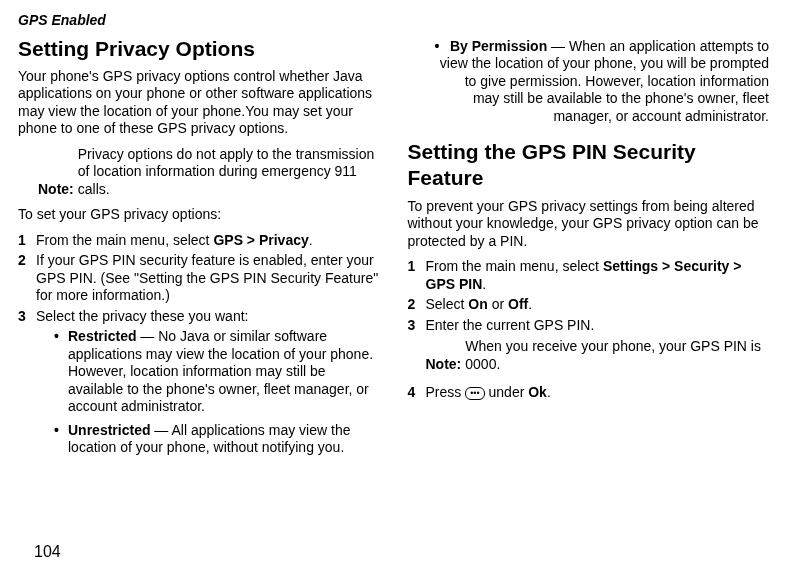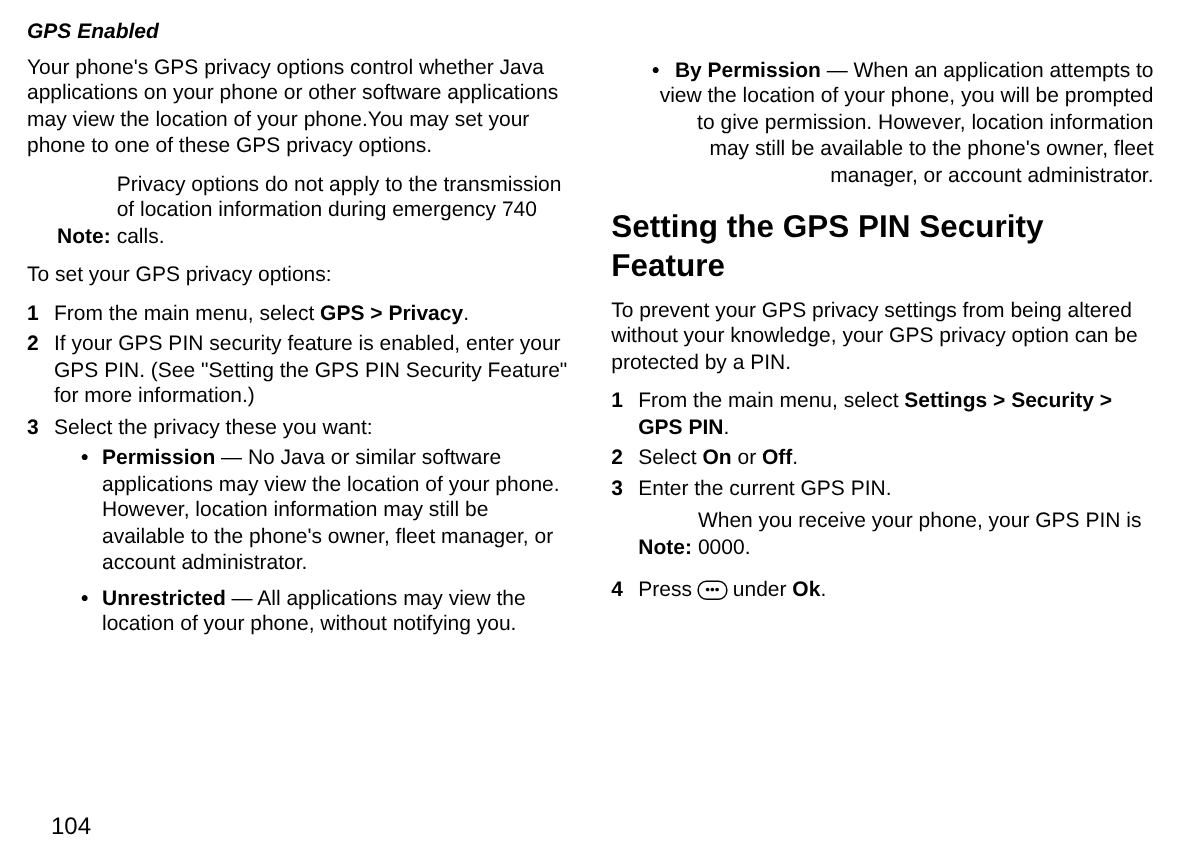--- a/index.html
+++ b/index.html
@@ -111,45 +111,46 @@
   }
 </style>
 </head>
 <body>
 
 <div class="header-line">GPS Enabled</div>
 
 <div class="columns">
 
   <div class="col">
+    <h1>Setting Privacy Options</h1>
     <p>Your phone's GPS privacy options control whether Java applications on your phone or other software applications may view the location of your phone.You may set your phone to one of these GPS privacy options.</p>
     <div class="note">
       <span class="note-label">Note:</span>
-      <span class="note-text">Privacy options do not apply to the transmission of location information during emergency 740 calls.</span>
+      <span class="note-text">Privacy options do not apply to the transmission of location information during emergency 911 calls.</span>
     </div>
     <p>To set your GPS privacy options:</p>
     <ol class="numbered">
       <li>
         <span class="num">1</span>
         <span class="content">
           <span>From the main menu, select </span><span class="b">GPS &gt; Privacy</span><span>.</span>
         </span>
       </li>
       <li>
         <span class="num">2</span>
         <span class="content">If your GPS PIN security feature is enabled, enter your GPS PIN. (See "Setting the GPS PIN Security Feature" for more information.)</span>
       </li>
       <li>
         <span class="num">3</span>
         <span class="content">
           <span>Select the privacy these you want:</span>
           <ul class="bullets">
             <li>
               <span class="content">
-                <span class="b">Permission</span><span> — No Java or similar software applications may view the location of your phone. However, location information may still be available to the phone's owner, fleet manager, or account administrator.</span>
+                <span class="b">Restricted</span><span> — No Java or similar software applications may view the location of your phone. However, location information may still be available to the phone's owner, fleet manager, or account administrator.</span>
               </span>
             </li>
             <li>
               <span class="content">
                 <span class="b">Unrestricted</span><span> — All applications may view the location of your phone, without notifying you.</span>
               </span>
             </li>
           </ul>
         </span>
       </li>

